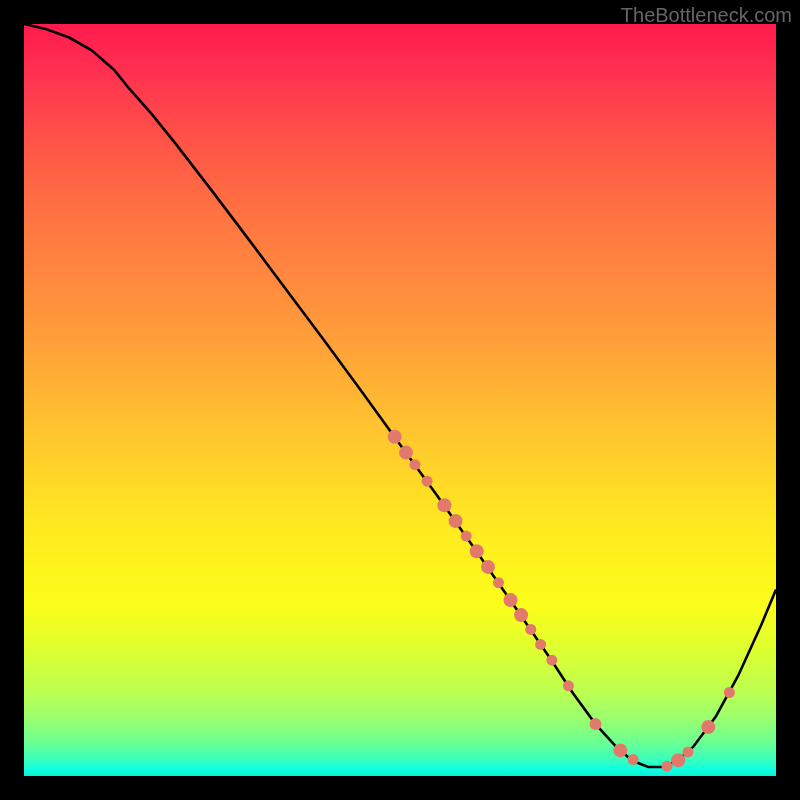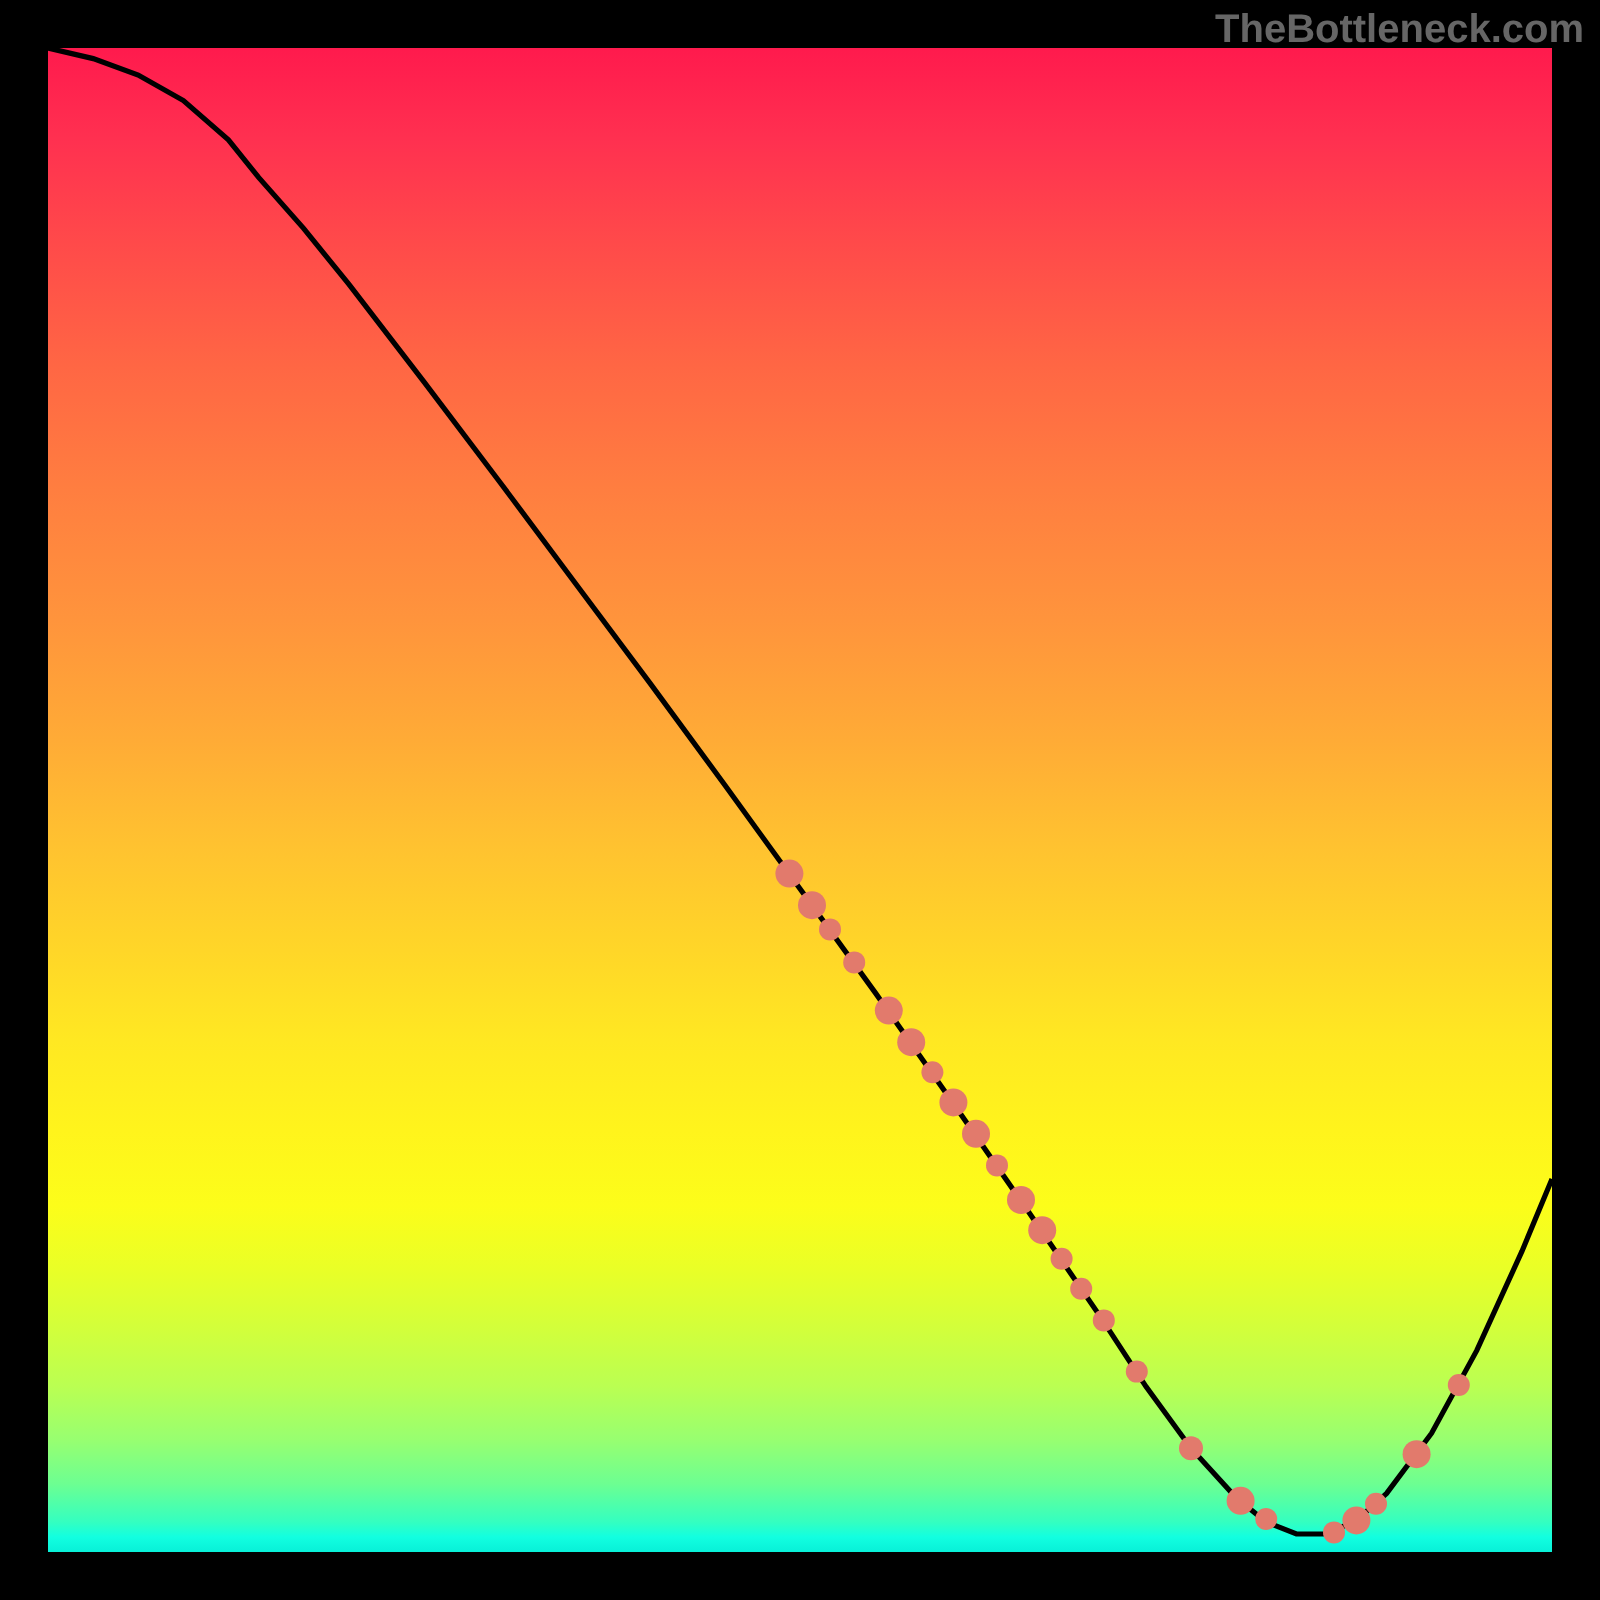--- a/index.html
+++ b/index.html
@@ -1,17 +1,17 @@
 <!DOCTYPE html>
 <html><head>
 <meta charset="utf-8">
 <style>
 * { margin: 0; padding: 0; box-sizing: border-box; }
 body { width: 800px; height: 800px; background: #000; position: relative; font-family: Arial, sans-serif; }
-.watermark { position: absolute; top: 4px; right: 8px; color: #666; font-size: 20px; font-weight: 700; z-index: 20; }
+.watermark { position: absolute; top: 4px; right: 8px; color: #666; font-size: 20px; font-weight: 400; z-index: 20; }
 .plot-area {
   position: absolute;
   left: 24px;
   top: 24px;
   width: 752px;
   height: 752px;
   background: linear-gradient(to bottom,
     #ff1a4d 0%,
     #ff3050 6%,
     #ff4a4a 13%,

